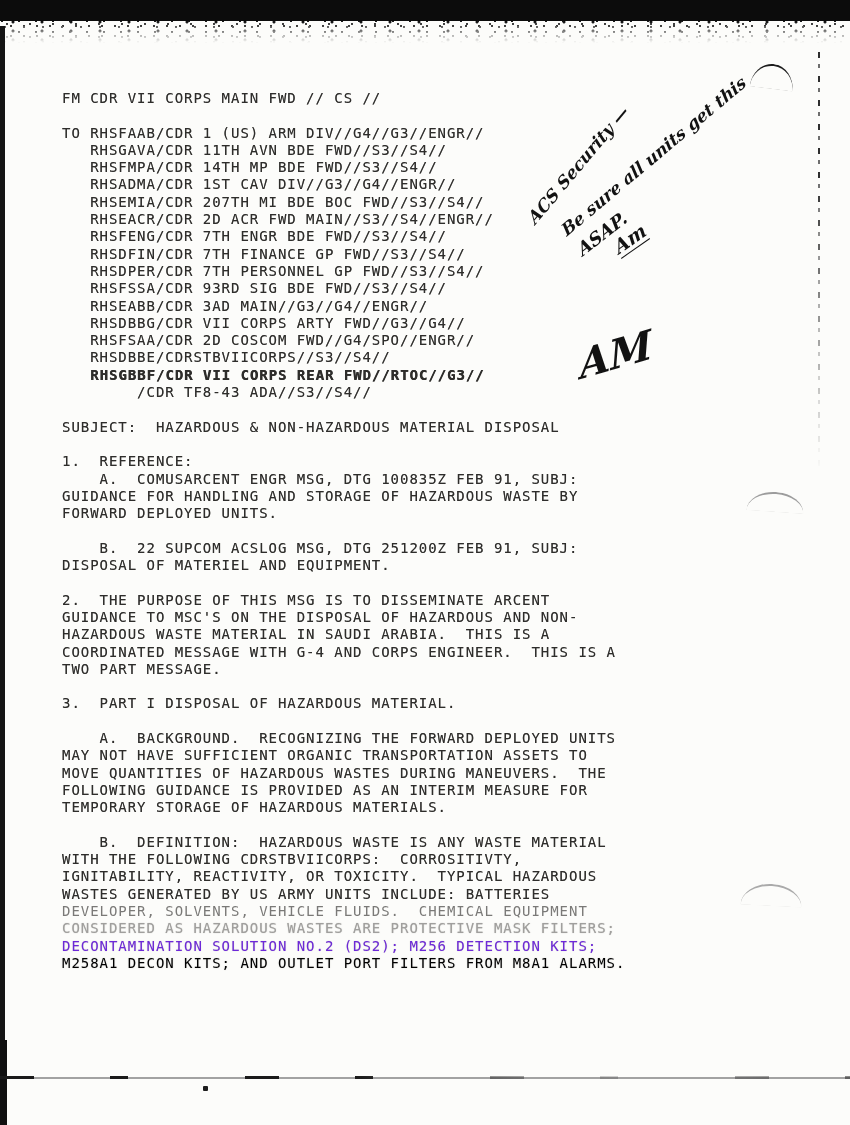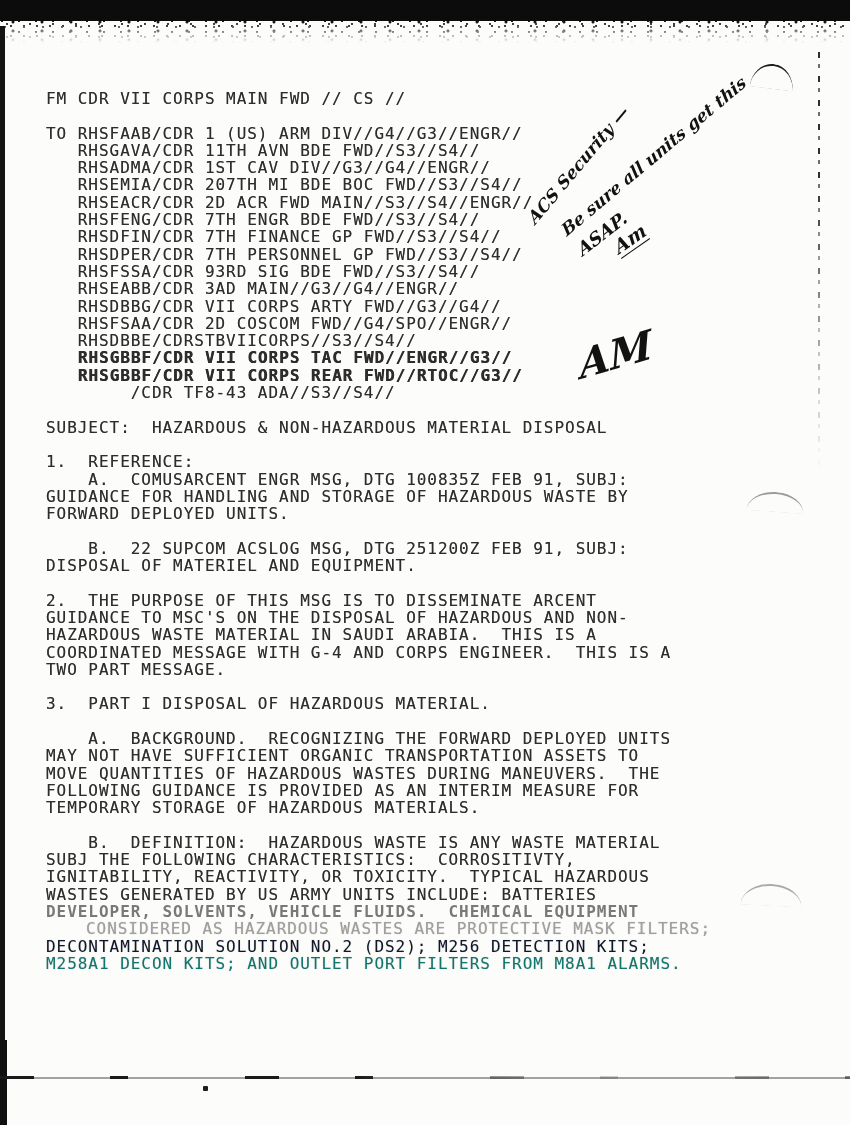--- a/index.html
+++ b/index.html
@@ -63,31 +63,31 @@
     position:absolute;
     border-top:2px solid #1d1d1d;
     border-radius:50% 50% 0 0 / 100% 100% 0 0;
   }
   .arc-1 { left:751px; top:64px;  width:43px; height:25px; transform:rotate(7deg); }
   .arc-2 { left:747px; top:492px; width:57px; height:20px; border-top-color:#9c9c9c; transform:rotate(4deg); }
   .arc-3 { left:741px; top:884px; width:61px; height:22px; border-top-color:#aaa;    transform:rotate(3deg); }
 
   
   .doc-text {
-    position:absolute; left:46px; top:90px; width:780px;
-    font-size:16px; line-height:17.3px; letter-spacing:0.96px;
+    position:absolute; left:62px; top:90px; width:780px;
+    font-size:14px; line-height:17.3px; letter-spacing:0.96px;
     color:#2e2d2b;
     text-shadow:0 0 0.4px rgba(46,45,43,.55);
   }
   .ln { white-space:pre; height:17.3px; }
   .ln.b  { font-weight:bold; text-shadow:0.4px 0 0 #2e2d2b; }
-  .ln.f1 { color:#7a7977; text-shadow:none;font-weight:bold; }
-  .ln.f2 { color:#a09f9d; text-shadow:0 0 1px rgba(160,159,157,.7);margin-left:40px; }
-  .ln.f3 { color:#0f172a; text-shadow:0 0 1px rgba(177,176,174,.8); }
-  .ln.f4 { color:#0f766e; text-shadow:0 0 1.2px rgba(192,191,189,.9); }
+  .ln.f1 { color:#7a7977; text-shadow:none; }
+  .ln.f2 { color:#a09f9d; text-shadow:0 0 1px rgba(160,159,157,.7); }
+  .ln.f3 { color:#6d28d9; text-shadow:0 0 1px rgba(177,176,174,.8); }
+  .ln.f4 { color:#000000; text-shadow:0 0 1.2px rgba(192,191,189,.9); }
 
   
   .hand {
     position:absolute;
     font-family:"DejaVu Serif", serif;
     font-style:italic; font-weight:bold;
     color:#121212; white-space:nowrap;
     transform-origin:left bottom;
   }
   .hw-1 { left:538px; top:208px; font-size:17px; transform:rotate(-50deg) skewX(-6deg); }
@@ -110,32 +110,32 @@
 <div class="arc arc-3"></div>
 <div class="scan-bottom-line"></div>
 <div class="scan-bottom-dashes"></div>
 <div class="scan-dot"></div>
 
 <div class="doc-text">
     <div class="ln">FM CDR VII CORPS MAIN FWD // CS //</div>
     <div class="ln">&nbsp;</div>
     <div class="ln">TO RHSFAAB/CDR 1 (US) ARM DIV//G4//G3//ENGR//</div>
     <div class="ln">   RHSGAVA/CDR 11TH AVN BDE FWD//S3//S4//</div>
+    <div class="ln">   RHSFMPA/CDR 14TH MP BDE FWD//S3//S4//</div>
     <div class="ln">   RHSADMA/CDR 1ST CAV DIV//G3//G4//ENGR//</div>
     <div class="ln">   RHSEMIA/CDR 207TH MI BDE BOC FWD//S3//S4//</div>
     <div class="ln">   RHSEACR/CDR 2D ACR FWD MAIN//S3//S4//ENGR//</div>
     <div class="ln">   RHSFENG/CDR 7TH ENGR BDE FWD//S3//S4//</div>
     <div class="ln">   RHSDFIN/CDR 7TH FINANCE GP FWD//S3//S4//</div>
     <div class="ln">   RHSDPER/CDR 7TH PERSONNEL GP FWD//S3//S4//</div>
     <div class="ln">   RHSFSSA/CDR 93RD SIG BDE FWD//S3//S4//</div>
     <div class="ln">   RHSEABB/CDR 3AD MAIN//G3//G4//ENGR//</div>
     <div class="ln">   RHSDBBG/CDR VII CORPS ARTY FWD//G3//G4//</div>
     <div class="ln">   RHSFSAA/CDR 2D COSCOM FWD//G4/SPO//ENGR//</div>
     <div class="ln">   RHSDBBE/CDRSTBVIICORPS//S3//S4//</div>
-    <div class="ln b">   RHSGBBF/CDR VII CORPS TAC FWD//ENGR//G3//</div>
     <div class="ln b">   RHSGBBF/CDR VII CORPS REAR FWD//RTOC//G3//</div>
     <div class="ln">        /CDR TF8-43 ADA//S3//S4//</div>
     <div class="ln">&nbsp;</div>
     <div class="ln">SUBJECT:  HAZARDOUS &amp; NON-HAZARDOUS MATERIAL DISPOSAL</div>
     <div class="ln">&nbsp;</div>
     <div class="ln">1.  REFERENCE:</div>
     <div class="ln">    A.  COMUSARCENT ENGR MSG, DTG 100835Z FEB 91, SUBJ:</div>
     <div class="ln">GUIDANCE FOR HANDLING AND STORAGE OF HAZARDOUS WASTE BY</div>
     <div class="ln">FORWARD DEPLOYED UNITS.</div>
     <div class="ln">&nbsp;</div>
@@ -150,21 +150,21 @@
     <div class="ln">&nbsp;</div>
     <div class="ln">3.  PART I DISPOSAL OF HAZARDOUS MATERIAL.</div>
     <div class="ln">&nbsp;</div>
     <div class="ln">    A.  BACKGROUND.  RECOGNIZING THE FORWARD DEPLOYED UNITS</div>
     <div class="ln">MAY NOT HAVE SUFFICIENT ORGANIC TRANSPORTATION ASSETS TO</div>
     <div class="ln">MOVE QUANTITIES OF HAZARDOUS WASTES DURING MANEUVERS.  THE</div>
     <div class="ln">FOLLOWING GUIDANCE IS PROVIDED AS AN INTERIM MEASURE FOR</div>
     <div class="ln">TEMPORARY STORAGE OF HAZARDOUS MATERIALS.</div>
     <div class="ln">&nbsp;</div>
     <div class="ln">    B.  DEFINITION:  HAZARDOUS WASTE IS ANY WASTE MATERIAL</div>
-    <div class="ln">SUBJ THE FOLLOWING CHARACTERISTICS:  CORROSITIVTY,</div>
+    <div class="ln">WITH THE FOLLOWING CDRSTBVIICORPS:  CORROSITIVTY,</div>
     <div class="ln">IGNITABILITY, REACTIVITY, OR TOXICITY.  TYPICAL HAZARDOUS</div>
     <div class="ln">WASTES GENERATED BY US ARMY UNITS INCLUDE: BATTERIES</div>
     <div class="ln f1">DEVELOPER, SOLVENTS, VEHICLE FLUIDS.  CHEMICAL EQUIPMENT</div>
     <div class="ln f2">CONSIDERED AS HAZARDOUS WASTES ARE PROTECTIVE MASK FILTERS;</div>
     <div class="ln f3">DECONTAMINATION SOLUTION NO.2 (DS2); M256 DETECTION KITS;</div>
     <div class="ln f4">M258A1 DECON KITS; AND OUTLET PORT FILTERS FROM M8A1 ALARMS.</div>
   </div>
 
 <span class="hand hw-1">ACS Security —</span>
 <span class="hand hw-2">Be sure all units get this</span>

